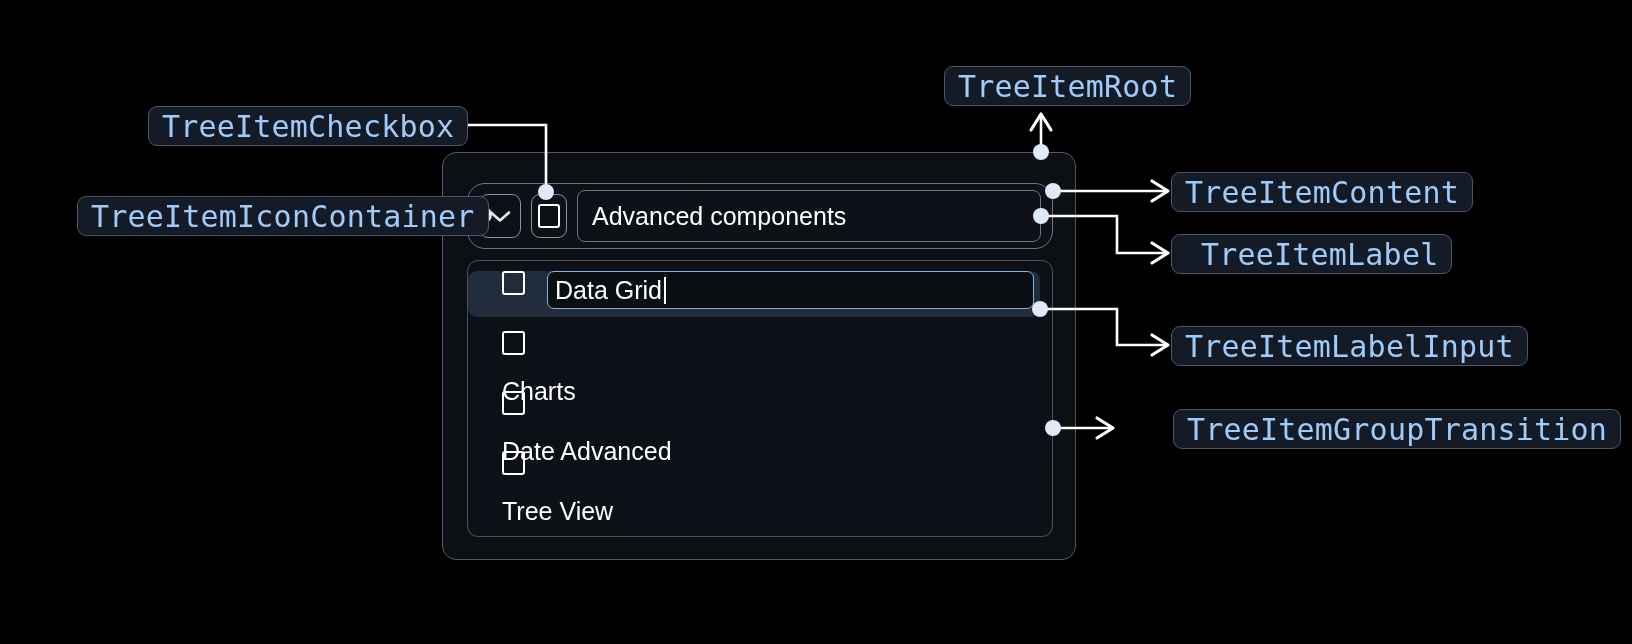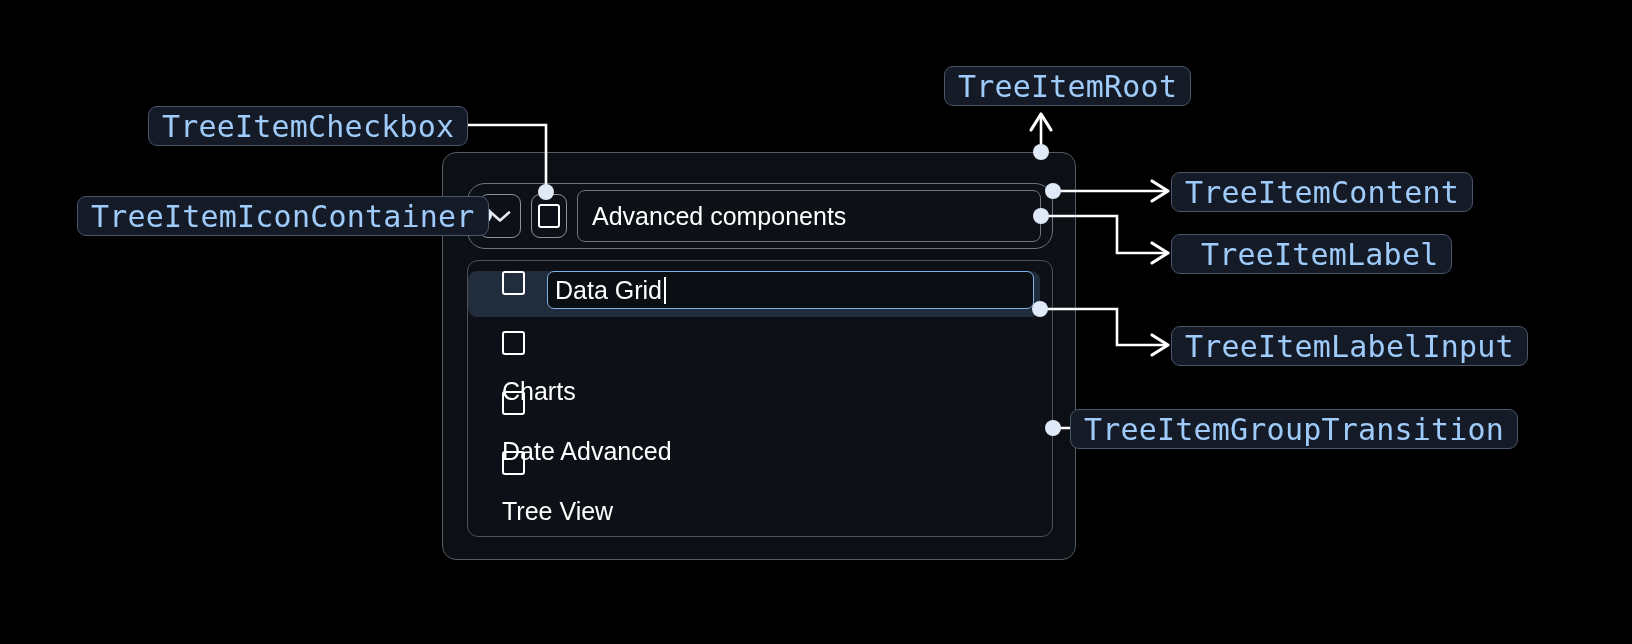--- a/index.html
+++ b/index.html
@@ -295,17 +295,17 @@
   </div>
 
   <div class="pill" style="left:1171px; top:234px;padding-left:29px;">
     <span>TreeItemLabel</span>
   </div>
 
   <div class="pill" style="left:1171px; top:326px;text-align:center;">
     <span>TreeItemLabelInput</span>
   </div>
 
-  <div class="pill" style="left:1070px; top:409px;">
+  <div class="pill" style="left:1173px; top:409px;">
     <span>TreeItemGroupTransition</span>
   </div>
 
 </div>
 
 </body></html>

